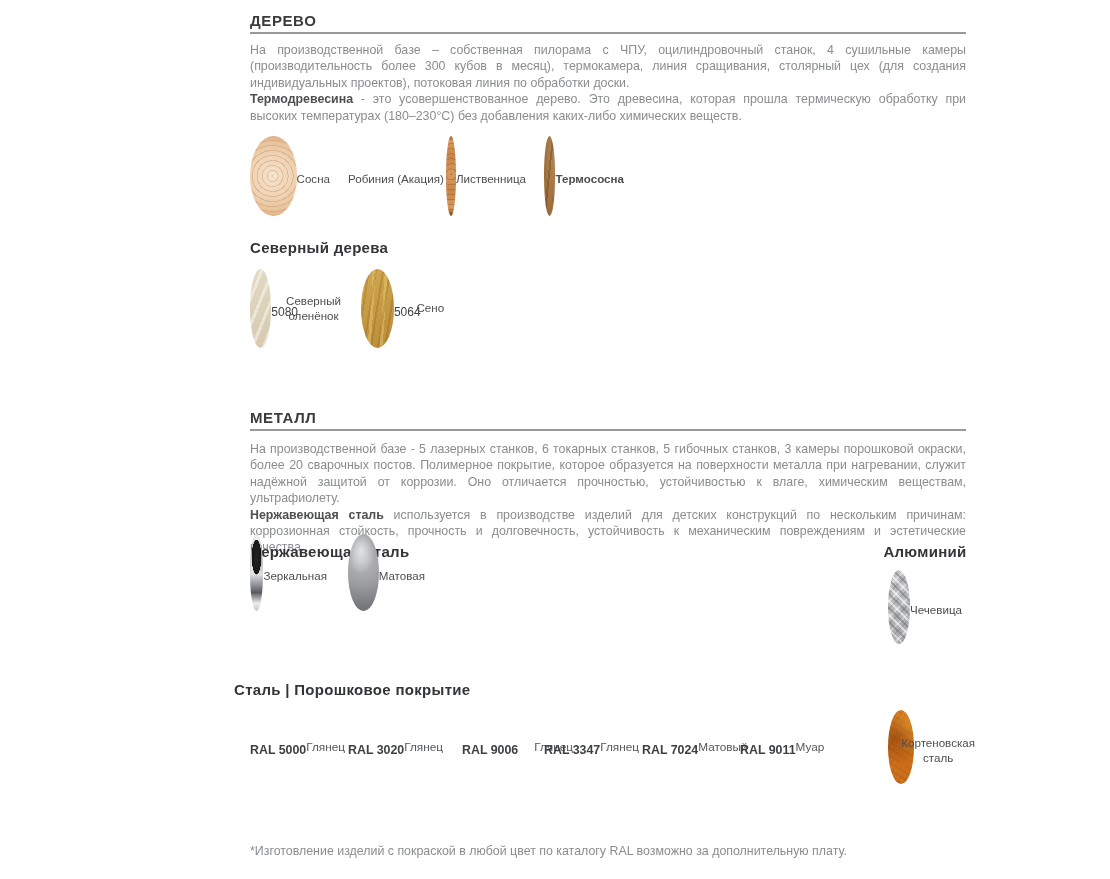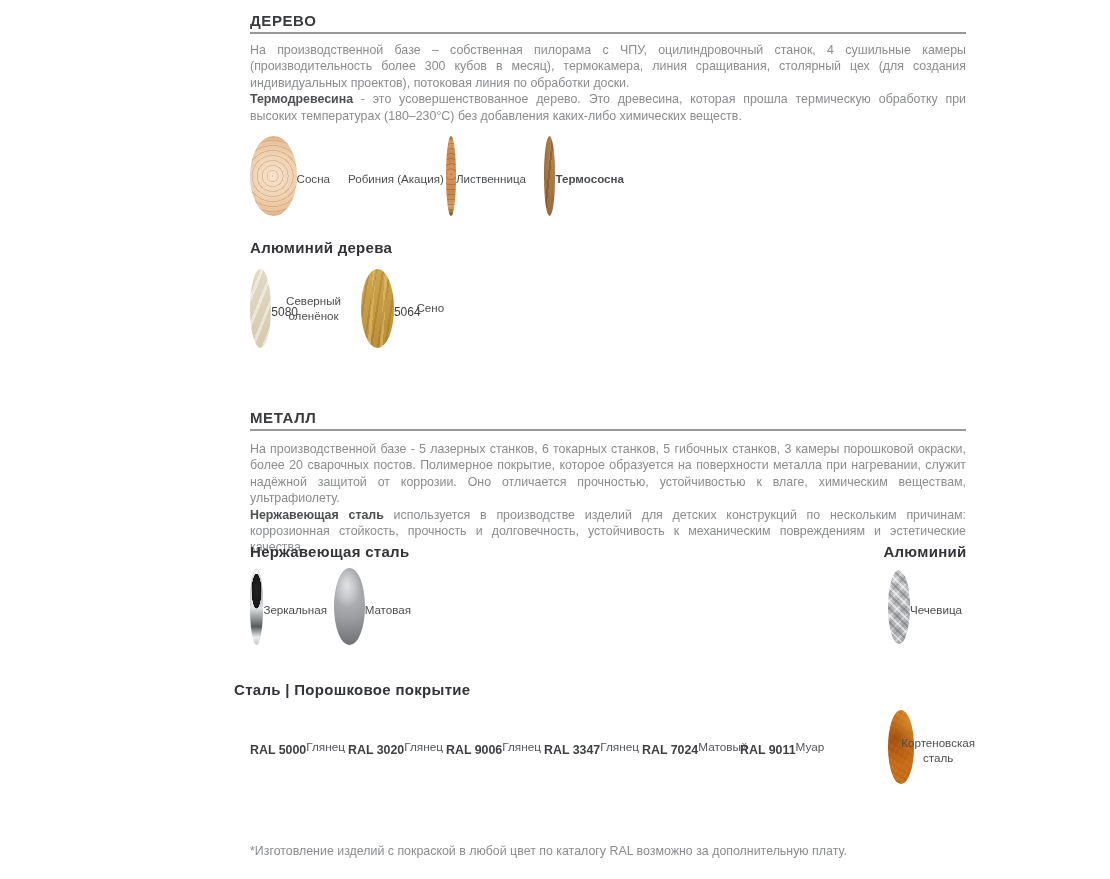--- a/index.html
+++ b/index.html
@@ -156,21 +156,21 @@
     <div class="circle t-larch" style="width:80px;height:80px;"></div>
     <div class="sw-label">Лиственница</div>
   </div>
   <div class="cell" style="width:80px;font-weight:bold;">
     <div class="circle t-thermo" style="width:80px;height:80px;"></div>
     <div class="sw-label">Термососна</div>
   </div>
 </div>
 
 <div class="abs content-col" style="top:239px;">
-  <span class="sub-title">Алюминий дерева</span>
+  <span class="sub-title">Северный дерева</span>
 </div>
 
 <div class="abs row" style="left:250px;top:269px;gap:32px;">
   <div class="cell" style="width:79px;">
     <div class="circle t-5080" style="width:79px;height:79px;"></div>
     <div class="sw-code">5080</div>
     <div class="sw-name">Северный оленёнок</div>
   </div>
   <div class="cell" style="width:79px;">
     <div class="circle t-5064" style="width:79px;height:79px;"></div>
@@ -189,21 +189,21 @@
   <p class="para"><span class="lead">Нержавеющая сталь</span><span> используется в производстве изделий для детских конструкций по нескольким причинам: коррозионная стойкость, прочность и долговечность, устойчивость к механическим повреждениям и эстетические качества.</span></p>
 </div>
 
 <div class="abs" style="left:250px;top:543px;">
   <span class="sub-title">Нержавеющая сталь</span>
 </div>
 <div class="abs" style="left:850px;top:543px;width:150px;text-align:center;">
   <span class="sub-title">Алюминий</span>
 </div>
 
-<div class="abs row" style="left:250px;top:568px;gap:7px;">
+<div class="abs row" style="left:250px;top:534px;gap:21px;">
   <div class="cell" style="width:77px;">
     <div class="circle t-mirror" style="width:77px;height:77px;"></div>
     <div class="sw-label">Зеркальная</div>
   </div>
   <div class="cell" style="width:77px;">
     <div class="circle t-matte" style="width:77px;height:77px;"></div>
     <div class="sw-label">Матовая</div>
   </div>
 </div>
 
@@ -220,21 +220,21 @@
   <div class="cell" style="width:78px;">
     <div class="circle ball ball-gloss" style="width: 78px; height: 78px; --c: #56688c;"></div>
     <div class="ral-code">RAL 5000</div>
     <div class="ral-finish">Глянец</div>
   </div>
   <div class="cell" style="width:78px;">
     <div class="circle ball ball-gloss" style="width: 78px; height: 78px; --c: #e2251c;"></div>
     <div class="ral-code">RAL 3020</div>
     <div class="ral-finish">Глянец</div>
   </div>
-  <div class="cell" style="width:78px;">
+  <div class="cell" style="width:78px;gap:16px;">
     <div class="circle ball ball-gloss" style="width: 78px; height: 78px; --c: #cfd0ce;"></div>
     <div class="ral-code">RAL 9006</div>
     <div class="ral-finish">Глянец</div>
   </div>
   <div class="cell" style="width:78px;">
     <div class="circle ball ball-gloss" style="width: 78px; height: 78px; --c: #4a8f6b;"></div>
     <div class="ral-code">RAL 3347</div>
     <div class="ral-finish">Глянец</div>
   </div>
   <div class="cell" style="width:78px;">

